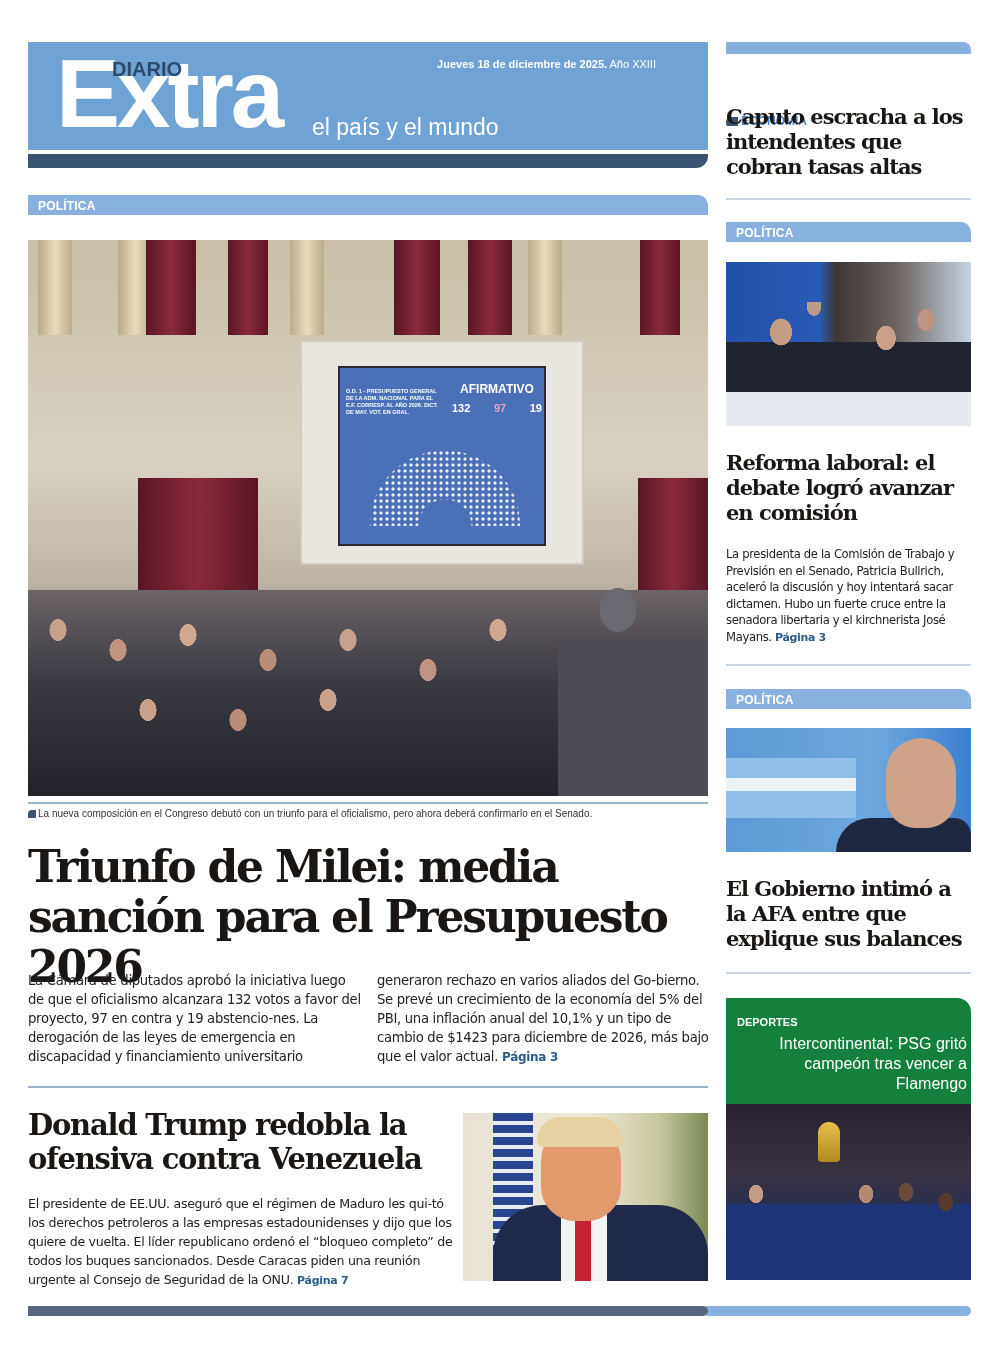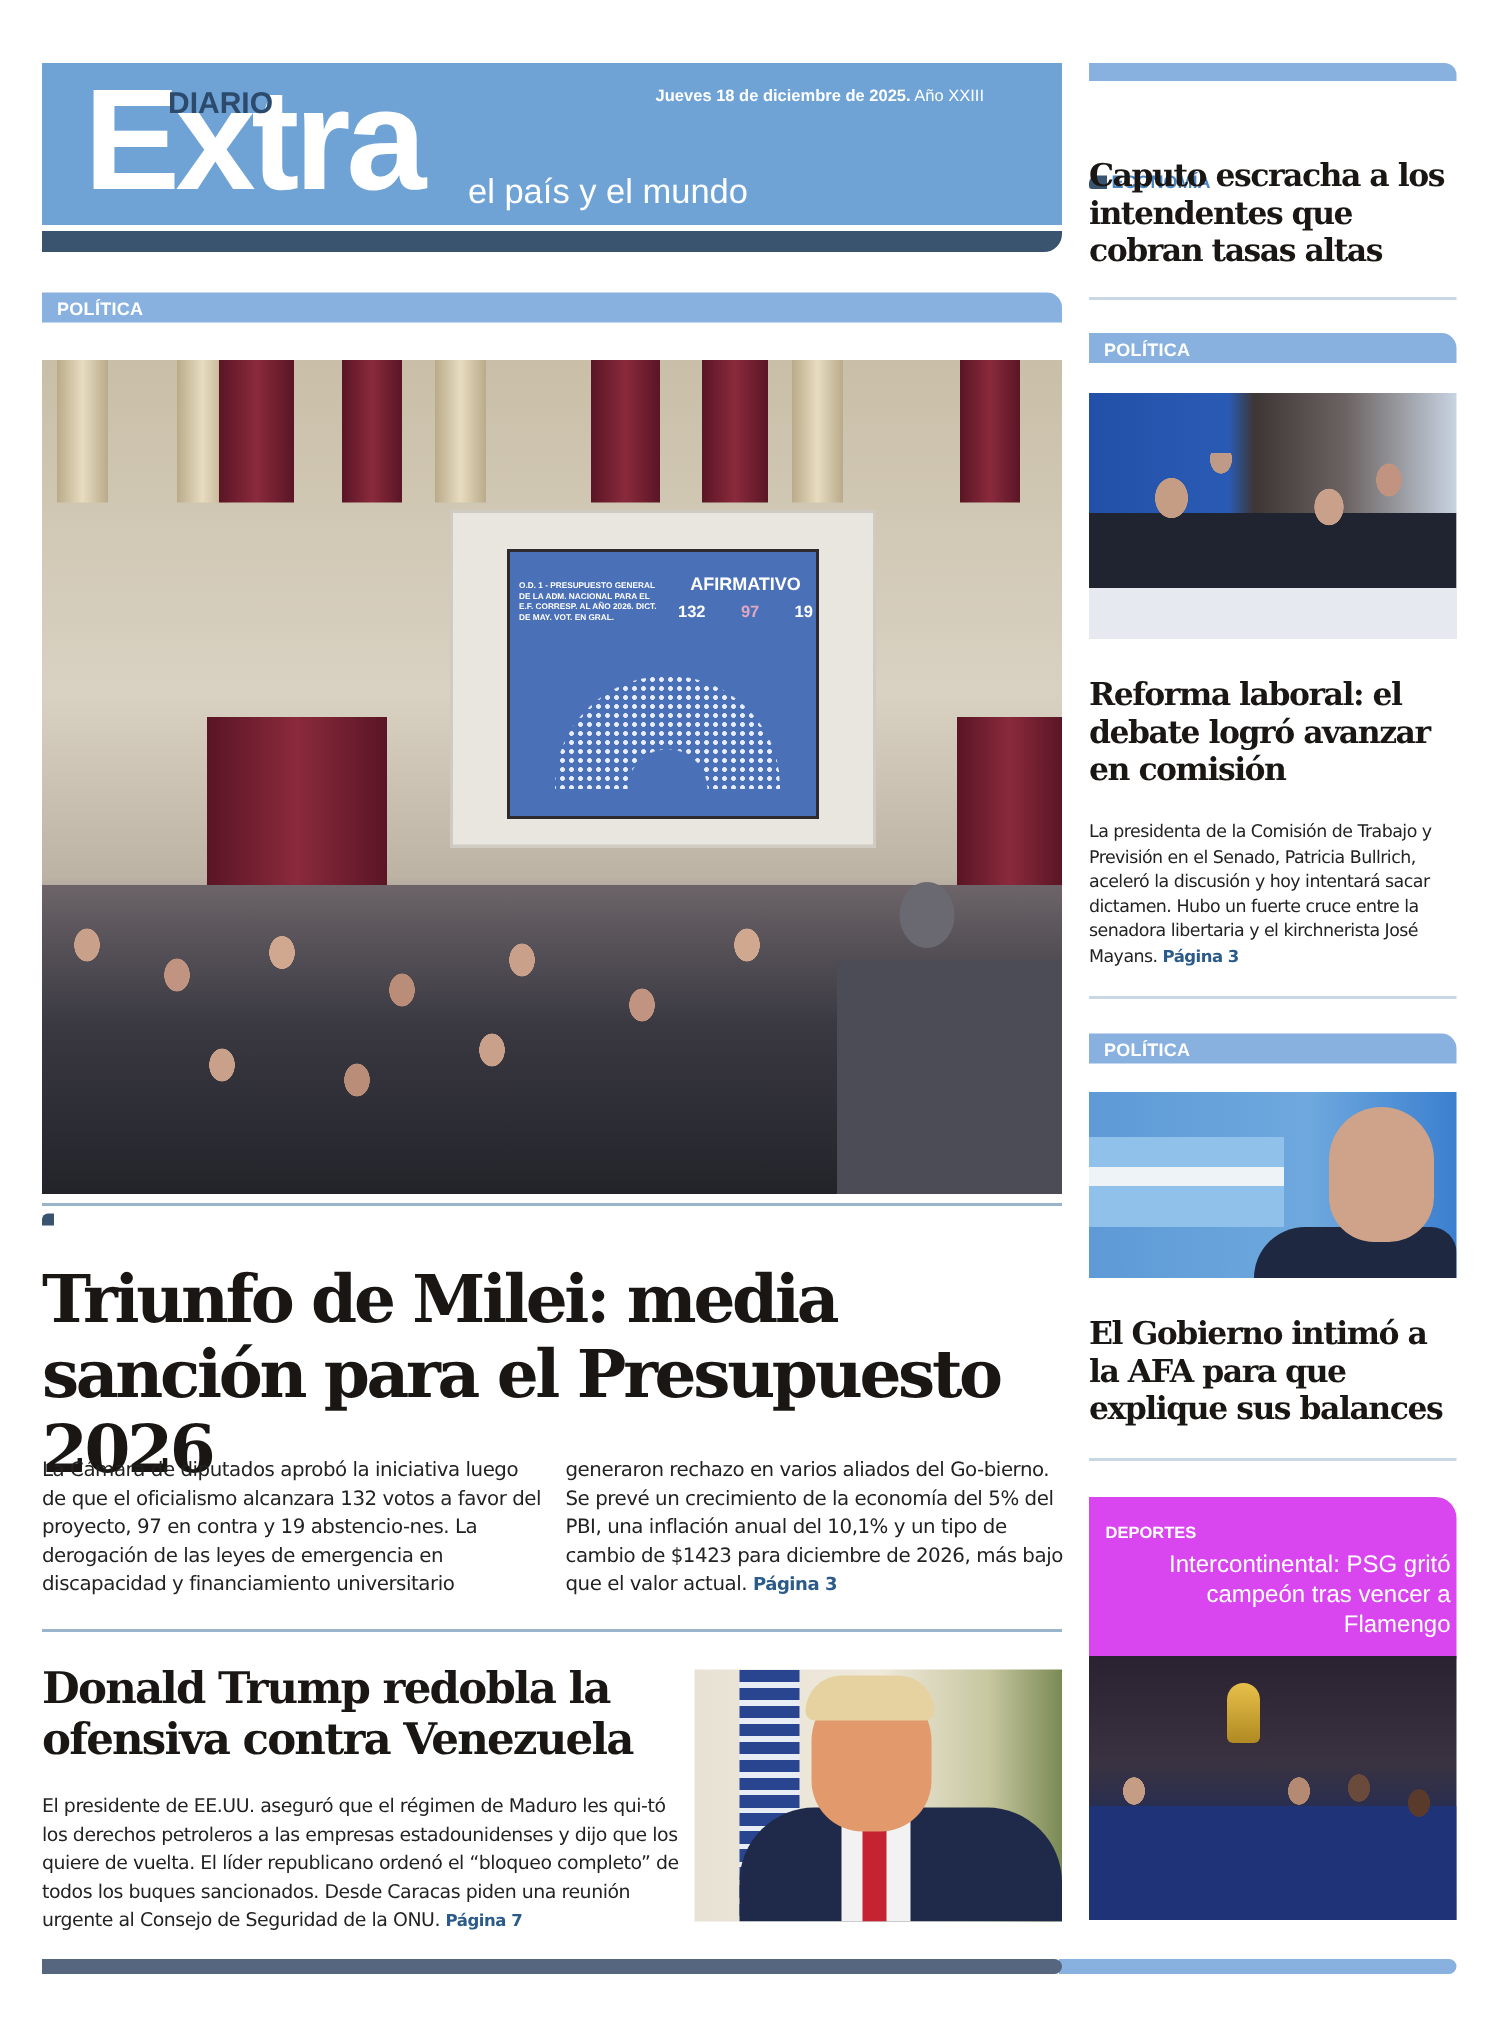--- a/index.html
+++ b/index.html
@@ -227,21 +227,21 @@
     line-height: 25px; color: #1a1614; letter-spacing: -1px;
   }
   .side-body {
     position: absolute; left: 726px; width: 250px;
     font-family: "DejaVu Sans", sans-serif; font-size: 11.6px; line-height: 16.5px;
     color: #222; letter-spacing: -0.35px;
   }
 
   .sports-box {
     position: absolute; left: 726px; top: 998px; width: 245px; height: 108px;
-    background: #d946ef; border-top-right-radius: 14px;
+    background: #15803d; border-top-right-radius: 14px;
   }
   .sports-kicker {
     position: absolute; left: 11px; top: 18px;
     font-family: "Liberation Sans", sans-serif; font-size: 11px; font-weight: 700; color: #ffffff;
   }
   .sports-headline {
     position: absolute; left: 11px; top: 36px; width: 230px;
     font-family: "Liberation Sans", sans-serif; font-size: 16px; line-height: 20px; color: #ffffff; text-align: right;
   }
 
@@ -288,21 +288,21 @@
       <span>19</span>
     </div>
     <div class="pc-hemicycle"></div>
   </div>
   <div class="pc-crowd"></div>
   <div class="pc-speaker"></div>
 </div>
 
 <div class="caption-rule"></div>
 <div class="caption">
-  <span class="bullet"></span>
+  <span class="bullet"></span><span>La nueva composición en el Congreso debutó con un triunfo para el oficialismo, pero ahora deberá confirmarlo en el Senado.</span>
 </div>
 
 <div class="headline-main">Triunfo de Milei: media sanción para el Presupuesto 2026</div>
 
 <div class="body-col" style="left:28px;top:971px;width:335px;">La Cámara de diputados aprobó la iniciativa luego de que el oficialismo alcanzara 132 votos a favor del proyecto, 97 en contra y 19 abstencio-nes. La derogación de las leyes de emergencia en discapacidad y financiamiento universitario</div>
 <div class="body-col" style="left:377px;top:971px;width:335px;">
   <span>generaron rechazo en varios aliados del Go-bierno. Se prevé un crecimiento de la economía del 5% del PBI, una inflación anual del 10,1% y un tipo de cambio de $1423 para diciembre de 2026, más bajo que el valor actual.</span>
   <span class="pag-link">Página 3</span>
 </div>
 
@@ -339,21 +339,21 @@
   <span class="pag-link" style="font-size:11px;">Página 3</span>
 </div>
 <div class="rule-light" style="left:726px;top:664px;width:245px;"></div>
 
 <div class="section-bar" style="left:726px;top:689px;width:245px;">POLÍTICA</div>
 <div class="photo photo-afa">
   <div class="pa-flag"></div>
   <div class="pa-suit"></div>
   <div class="pa-face"></div>
 </div>
-<div class="side-headline" style="top:876px;">El Gobierno intimó a la AFA para que explique sus balances</div>
+<div class="side-headline" style="top:876px;">El Gobierno intimó a la AFA entre que explique sus balances</div>
 <div class="rule-light" style="left:726px;top:972px;width:245px;"></div>
 
 <div class="sports-box">
   <div class="sports-kicker">DEPORTES</div>
   <div class="sports-headline">Intercontinental: PSG gritó campeón tras vencer a Flamengo</div>
 </div>
 <div class="photo photo-psg">
   <div class="pp-trophy"></div>
   <div class="pp-players"></div>
 </div>

